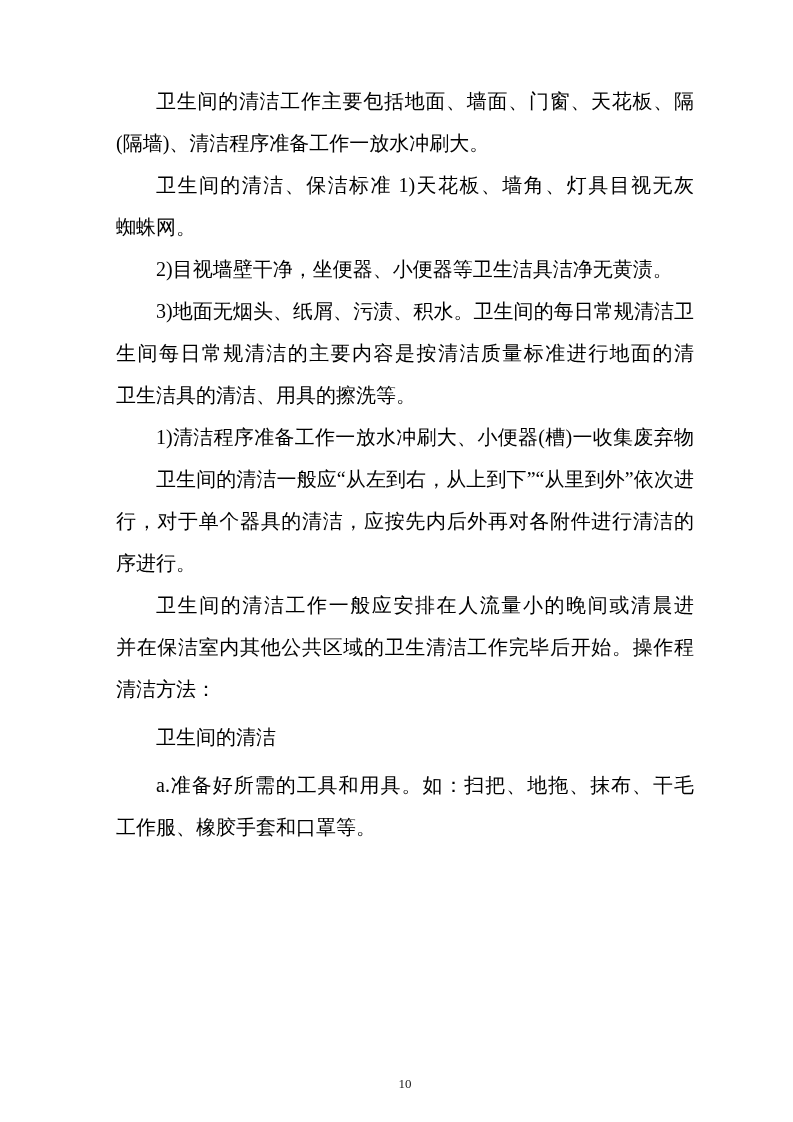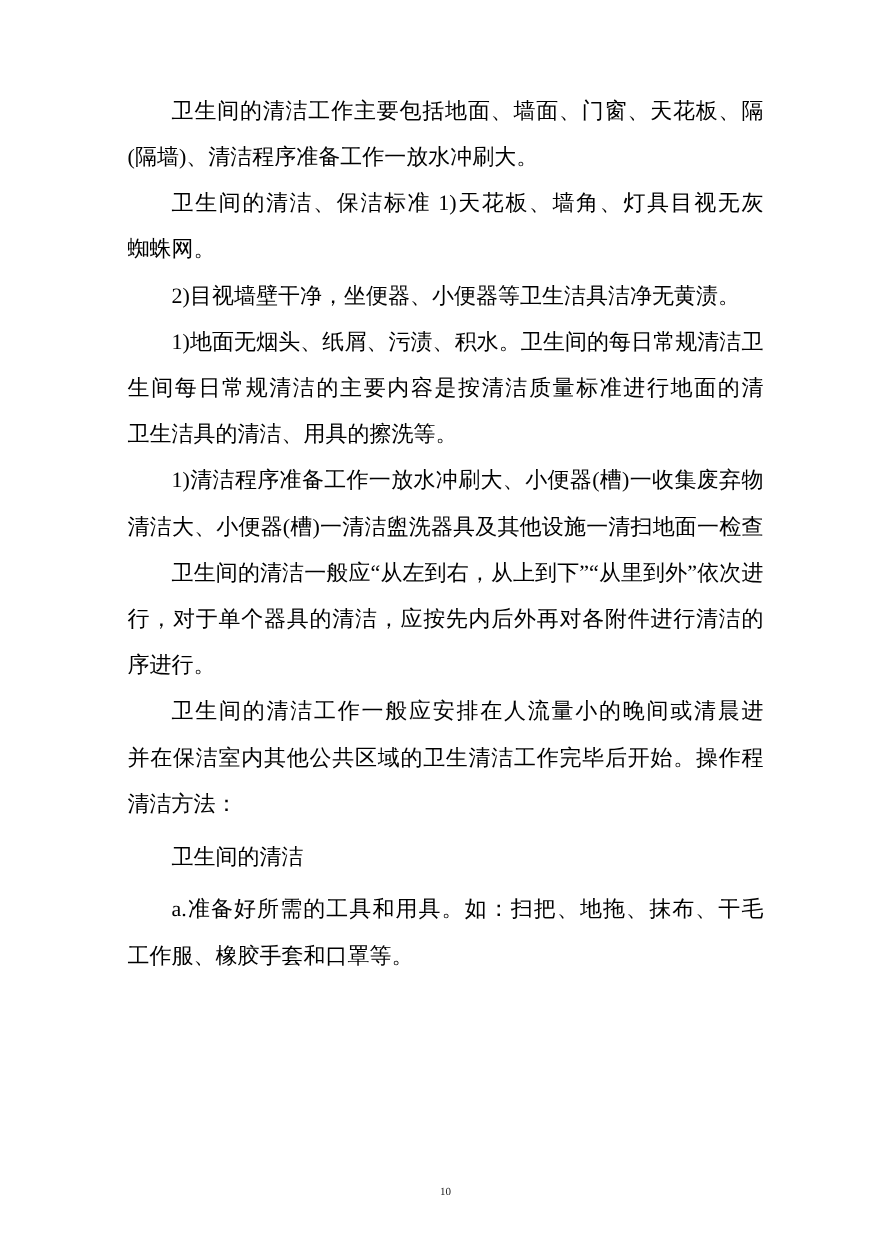--- a/index.html
+++ b/index.html
@@ -30,21 +30,21 @@
     overflow: hidden;
   }
   .line.stretch { text-align-last: justify; }
   .line.first { text-indent: 40px; }
   .page-footer {
     position: absolute;
     left: 116px;
     top: 1074px;
     width: 578px;
     text-align: center;
-    font-size: 10px;
+    font-size: 13px;
     line-height: 20px;
     color: #1a1a1a;
   }
 </style>
 </head>
 <body>
 
 <main>
   <div class="doc-body">
       <div class="paragraph">
@@ -52,27 +52,26 @@
         <div class="line">(隔墙)、清洁程序准备工作一放水冲刷大。</div>
       </div>
       <div class="paragraph">
         <div class="line first stretch">卫生间的清洁、保洁标准 1)天花板、墙角、灯具目视无灰尘、</div>
         <div class="line">蜘蛛网。</div>
       </div>
       <div class="paragraph">
         <div class="line first">2)目视墙壁干净，坐便器、小便器等卫生洁具洁净无黄渍。</div>
       </div>
       <div class="paragraph">
-        <div class="line first stretch">1)地面无烟头、纸屑、污渍、积水。卫生间的每日常规清洁卫</div>
+        <div class="line first stretch">3)地面无烟头、纸屑、污渍、积水。卫生间的每日常规清洁卫</div>
         <div class="line stretch">生间每日常规清洁的主要内容是按清洁质量标准进行地面的清扫、</div>
         <div class="line">卫生洁具的清洁、用具的擦洗等。</div>
       </div>
       <div class="paragraph">
         <div class="line first stretch">1)清洁程序准备工作一放水冲刷大、小便器(槽)一收集废弃物+</div>
-        <div class="line stretch">清洁大、小便器(槽)一清洁盥洗器具及其他设施一清扫地面一检查</div>
       </div>
       <div class="paragraph">
         <div class="line first stretch">卫生间的清洁一般应“从左到右，从上到下”“从里到外”依次进</div>
         <div class="line stretch">行，对于单个器具的清洁，应按先内后外再对各附件进行清洁的顺</div>
         <div class="line">序进行。</div>
       </div>
       <div class="paragraph">
         <div class="line first stretch">卫生间的清洁工作一般应安排在人流量小的晚间或清晨进行，</div>
         <div class="line stretch">并在保洁室内其他公共区域的卫生清洁工作完毕后开始。操作程序</div>
         <div class="line">清洁方法：</div>

